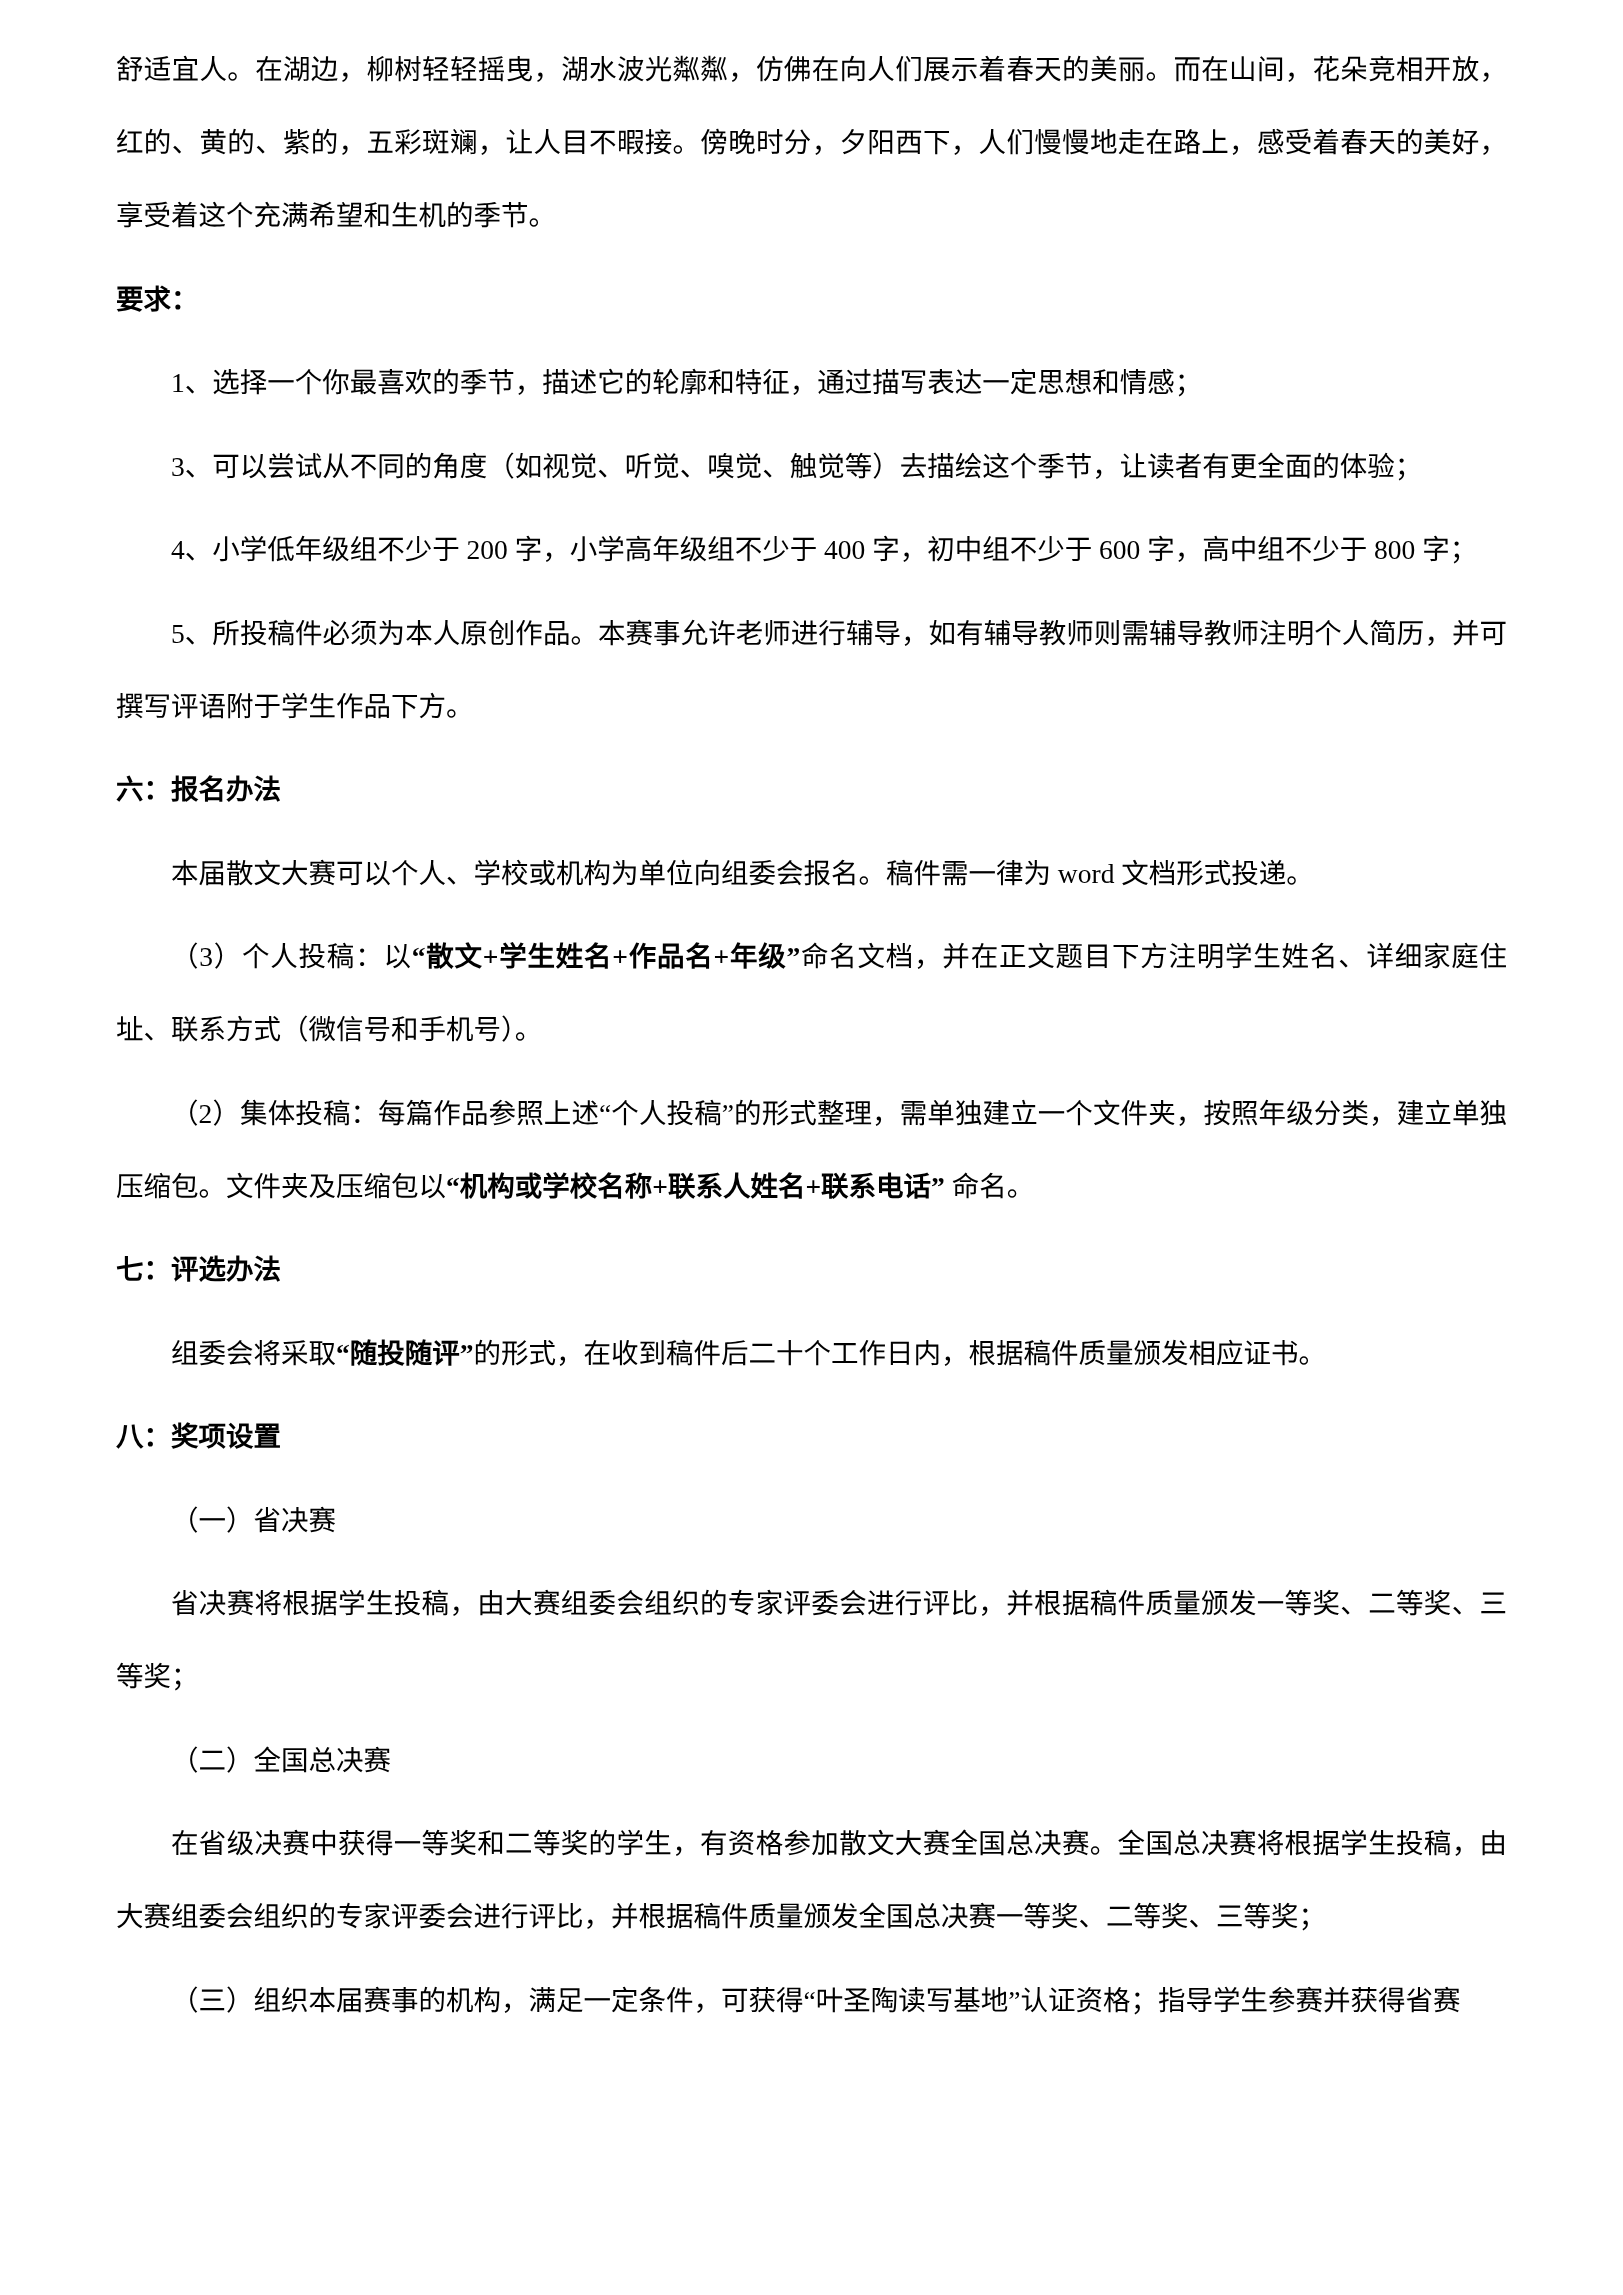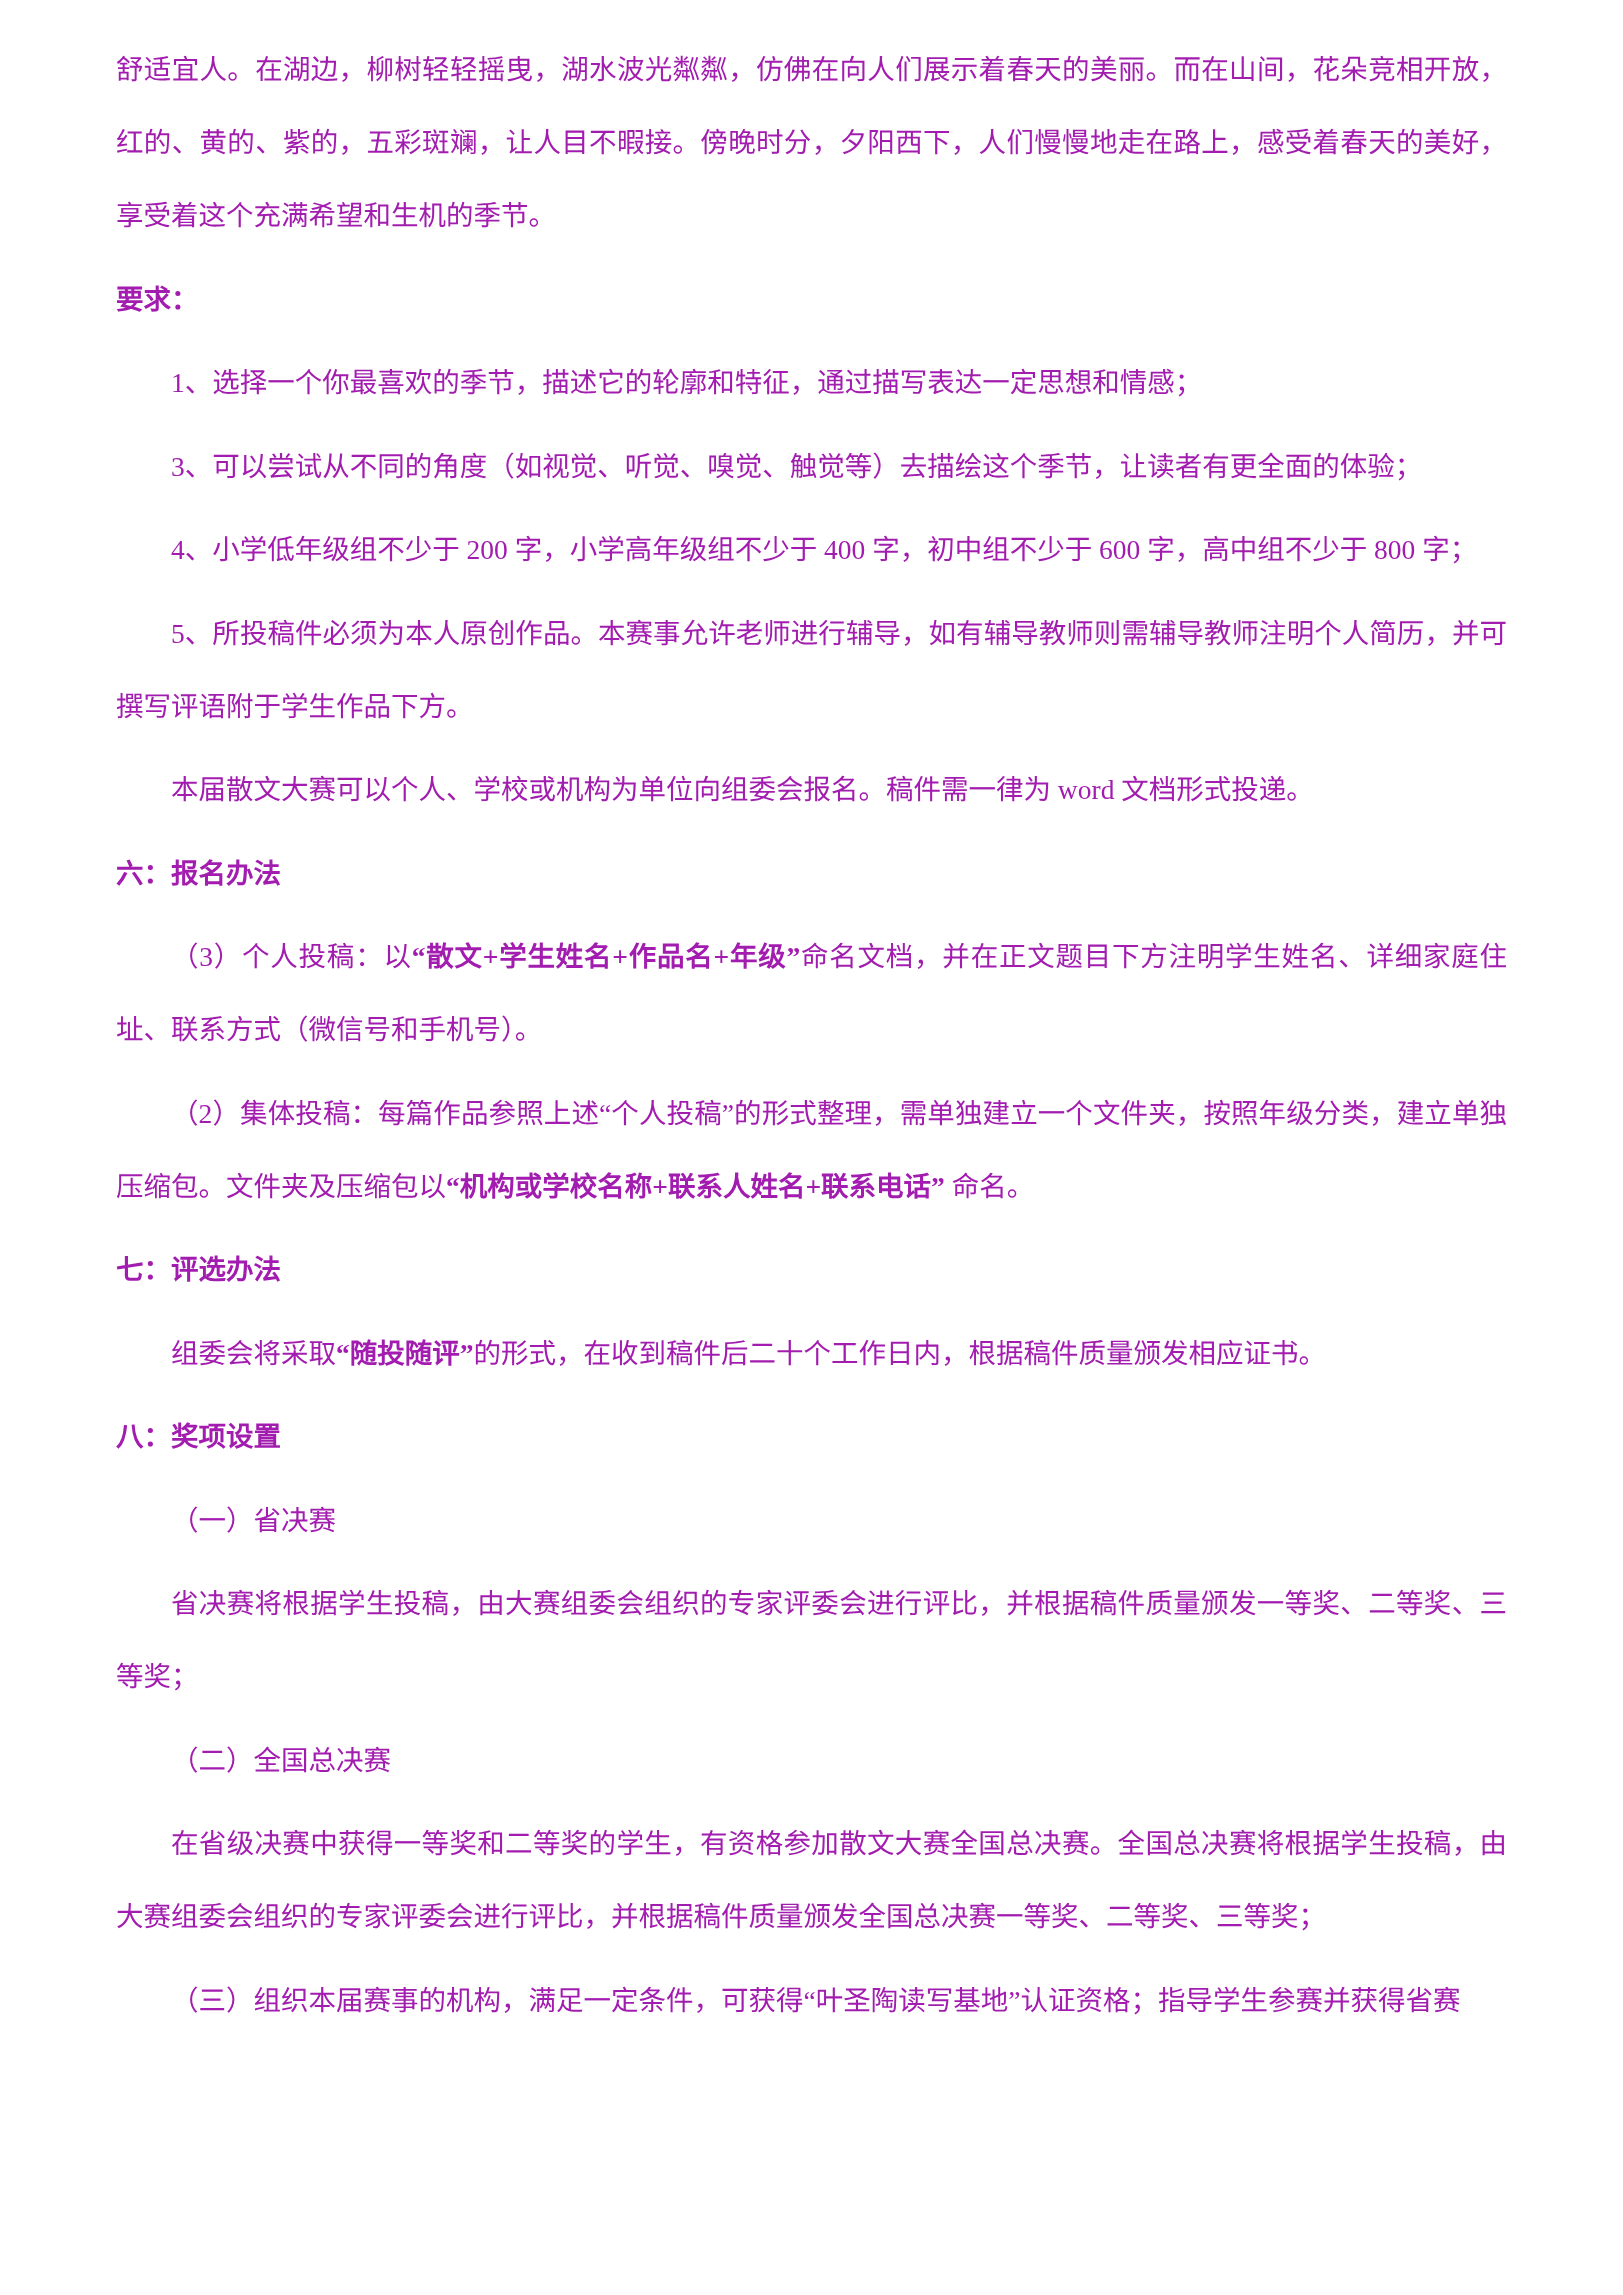--- a/index.html
+++ b/index.html
@@ -6,21 +6,21 @@
   html, body {
     margin: 0;
     padding: 0;
     background: #ffffff;
   }
   .page {
     position: relative;
     width: 1623px;
     height: 2295px;
     background: #ffffff;
-    color: #a21caf;
+    color: #000000;
     box-sizing: border-box;
     padding: 33px 116px 0 116px;
     overflow: hidden;
     font-family: "Liberation Serif", "DejaVu Serif", serif;
     font-size: 27.5px;
     line-height: 73px;
   }
   .block {
     margin: 0 0 10.5px 0;
   }
@@ -47,22 +47,22 @@
 <body>
 
 <div class="page">
   <div>
       <div class="block paragraph"><span>舒适宜人。在湖边，柳树轻轻摇曳，湖水波光粼粼，仿佛在向人们展示着春天的美丽。而在山间，花朵竞相开放，红的、黄的、紫的，五彩斑斓，让人目不暇接。傍晚时分，夕阳西下，人们慢慢地走在路上，感受着春天的美好，享受着这个充满希望和生机的季节。</span></div>
       <div class="block heading-center"><span class="b">要求：</span></div>
       <div class="block paragraph indent"><span>1、选择一个你最喜欢的季节，描述它的轮廓和特征，通过描写表达一定思想和情感；</span></div>
       <div class="block paragraph indent"><span>3、可以尝试从不同的角度（如视觉、听觉、嗅觉、触觉等）去描绘这个季节，让读者有更全面的体验；</span></div>
       <div class="block paragraph indent"><span>4、小学低年级组不少于 200 字，小学高年级组不少于 400 字，初中组不少于 600 字，高中组不少于 800 字；</span></div>
       <div class="block paragraph indent"><span>5、所投稿件必须为本人原创作品。本赛事允许老师进行辅导，如有辅导教师则需辅导教师注明个人简历，并可撰写评语附于学生作品下方。</span></div>
+      <div class="block section-heading"><span class="b">六：报名办法</span></div>
       <div class="block paragraph indent"><span>本届散文大赛可以个人、学校或机构为单位向组委会报名。稿件需一律为 word 文档形式投递。</span></div>
-      <div class="block section-heading"><span class="b">六：报名办法</span></div>
       <div class="block paragraph indent"><span>（3）个人投稿：以</span><span class="b">“散文+学生姓名+作品名+年级”</span><span>命名文档，并在正文题目下方注明学生姓名、详细家庭住址、联系方式（微信号和手机号）。</span></div>
       <div class="block paragraph indent"><span>（2）集体投稿：每篇作品参照上述“个人投稿”的形式整理，需单独建立一个文件夹，按照年级分类，建立单独压缩包。文件夹及压缩包以</span><span class="b">“机构或学校名称+联系人姓名+联系电话”</span><span> 命名。</span></div>
       <div class="block section-heading"><span class="b">七：评选办法</span></div>
       <div class="block paragraph indent"><span>组委会将采取</span><span class="b">“随投随评”</span><span>的形式，在收到稿件后二十个工作日内，根据稿件质量颁发相应证书。</span></div>
       <div class="block section-heading"><span class="b">八：奖项设置</span></div>
       <div class="block paragraph indent"><span>（一）省决赛</span></div>
       <div class="block paragraph indent"><span>省决赛将根据学生投稿，由大赛组委会组织的专家评委会进行评比，并根据稿件质量颁发一等奖、二等奖、三等奖；</span></div>
       <div class="block paragraph indent"><span>（二）全国总决赛</span></div>
       <div class="block paragraph indent"><span>在省级决赛中获得一等奖和二等奖的学生，有资格参加散文大赛全国总决赛。全国总决赛将根据学生投稿，由大赛组委会组织的专家评委会进行评比，并根据稿件质量颁发全国总决赛一等奖、二等奖、三等奖；</span></div>
       <div class="block paragraph indent"><span>（三）组织本届赛事的机构，满足一定条件，可获得“叶圣陶读写基地”认证资格；指导学生参赛并获得省赛</span></div>

